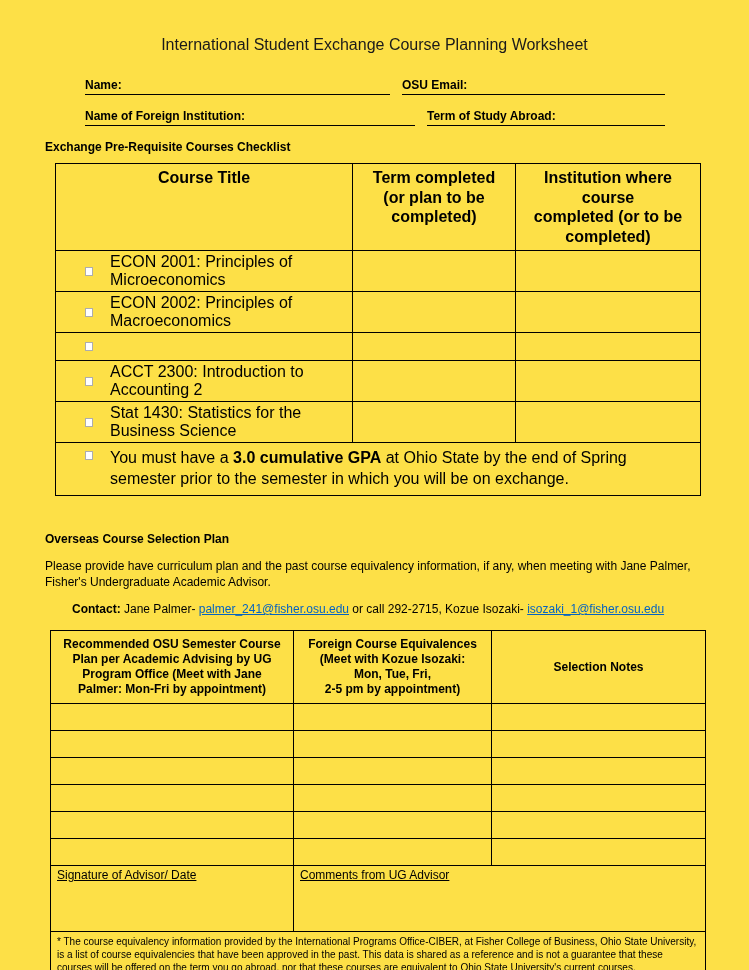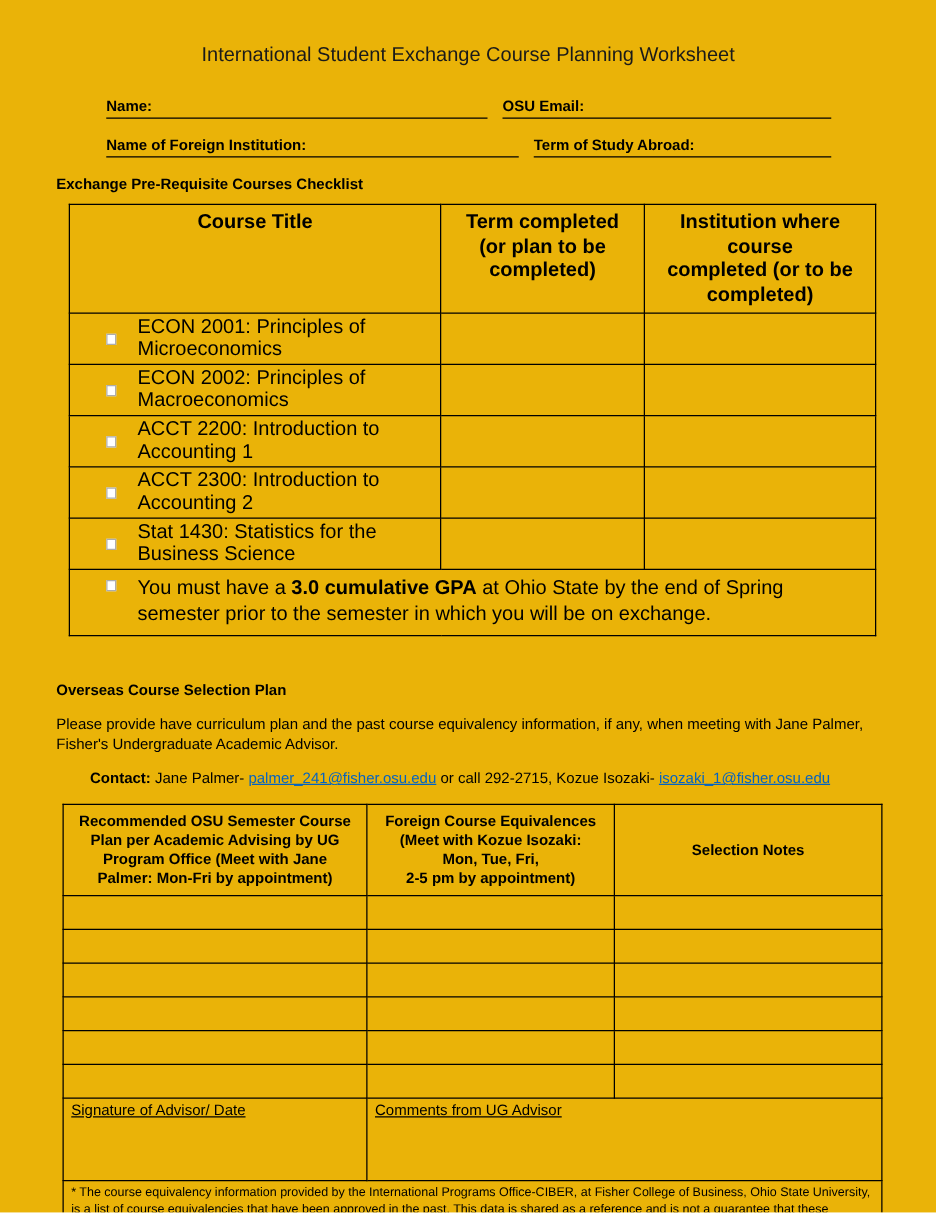--- a/index.html
+++ b/index.html
@@ -2,21 +2,21 @@
 <html><head>
 <meta charset="utf-8">
 <style>
   * { box-sizing: border-box; margin: 0; padding: 0; }
   html, body { background: #ffffff; }
   body {
     width: 749px; height: 970px;
     font-family: "Liberation Sans", sans-serif;
     color: #000;
   }
-  .page { position: relative; width: 749px; height: 970px; background: #eab308; overflow: hidden; }
+  .page { position: relative; width: 749px; height: 970px; background: #fde047; overflow: hidden; }
 
   .title { padding-top: 36px; text-align: center; font-size: 16px; color: #1a1a1a; }
 
   .fields { margin: 24px 0 0 85px; width: 582px; font-size: 12px; font-weight: bold; }
   .frow { display: flex; gap: 12px; margin-bottom: 14px; }
   .blank { border-bottom: 1px solid #000; height: 17px; white-space: nowrap; }
   .w-name { width: 305px; }
   .w-email { width: 263px; }
   .w-inst { width: 330px; }
   .w-term { width: 238px; }
@@ -102,21 +102,20 @@
               <span>ECON 2002: Principles of Macroeconomics</span>
             </div>
           </td>
       <td></td>
       <td></td>
     </tr>
     <tr>
       <td>
             <div class="course-cell">
               <span class="chk"></span>
-              <span>ACCT 2200: Introduction to Accounting 1</span>
             </div>
           </td>
       <td></td>
       <td></td>
     </tr>
     <tr>
       <td>
             <div class="course-cell">
               <span class="chk"></span>
               <span>ACCT 2300: Introduction to Accounting 2</span>

